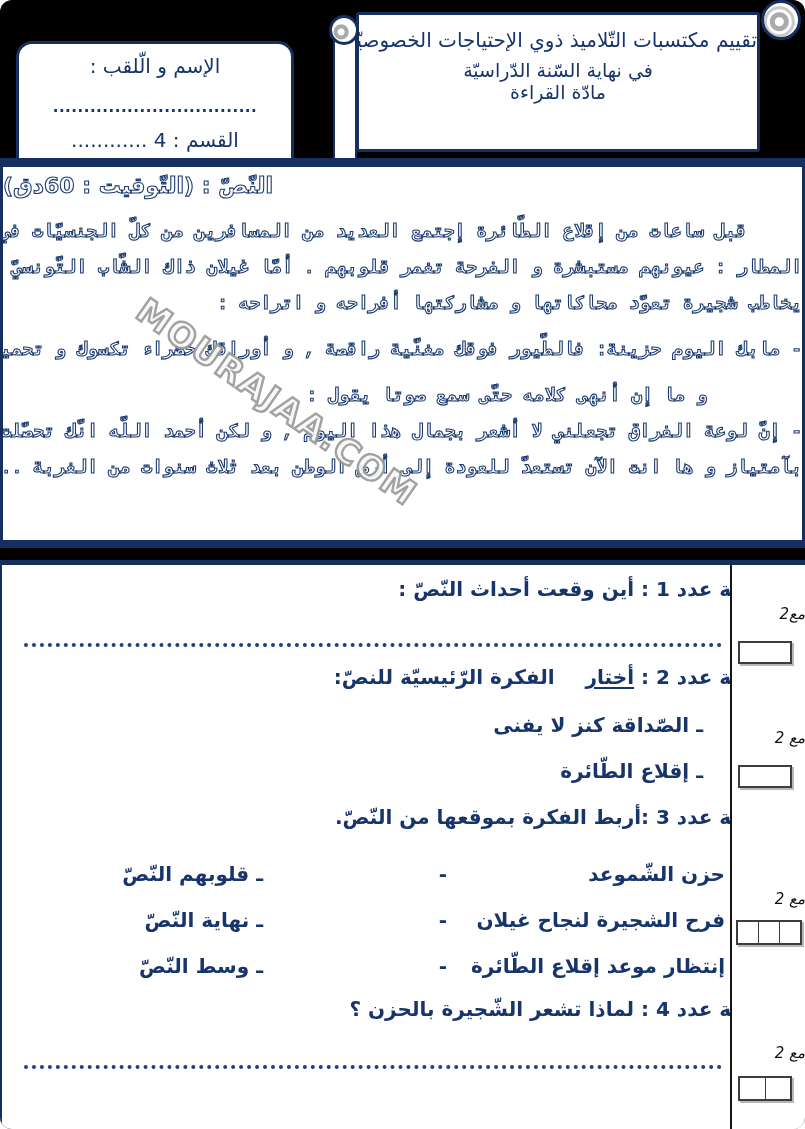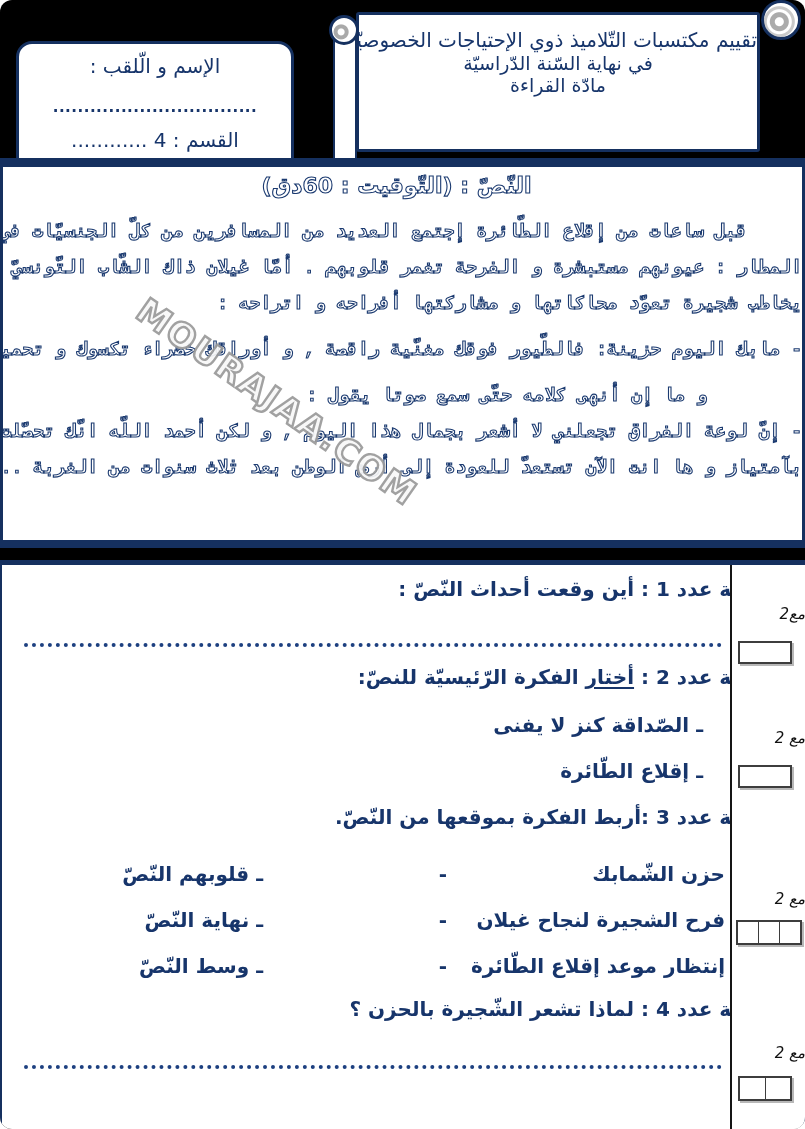--- a/index.html
+++ b/index.html
@@ -17,21 +17,21 @@
   .name-label{margin-top:10px;font-size:20px;}
   .name-dots{margin-top:20px;font-size:15px;font-weight:bold;letter-spacing:.5px;white-space:nowrap;}
   .class-line{margin-top:12px;font-size:20px;}
   
   .title-scroll{
     position:absolute;left:356px;top:12px;width:404px;height:140px;
     background:#fff;border:3px solid #15305f;border-radius:3px;
     color:#17356b;text-align:center;box-sizing:border-box;
   }
   .title-l1{margin-top:13px;font-size:20px;white-space:nowrap;}
-  .title-l2{font-size:19px;}
+  .title-l2{margin-top:7px;font-size:19px;}
   .title-l3{font-size:19px;}
   .scroll-strip{
     position:absolute;left:333px;top:30px;width:24px;height:130px;
     background:#fff;border:2px solid #15305f;box-sizing:border-box;z-index:3;
   }
   .curl{position:absolute;border:3px solid #15305f;border-radius:50%;box-sizing:border-box;z-index:4;}
   .curl-left{
     left:329px;top:15px;width:30px;height:30px;
     background:radial-gradient(circle at 38% 58%, #fff 0 3px, #a9a9a9 4px 7px, #fff 8px);
   }
@@ -44,21 +44,21 @@
     position:absolute;left:0;top:158px;width:805px;height:390px;
     background:#fff;box-sizing:border-box;
     border-top:9px solid #15305f;border-bottom:8px solid #15305f;
     border-left:3px solid #15305f;border-right:3px solid #15305f;
   }
   .outlined{
     color:#1b3a70;
     -webkit-text-fill-color:#ffffff;
     -webkit-text-stroke:1.1px #1b3a70;
   }
-  .p-heading{font-size:22px;font-weight:bold;text-align:center;padding:6px 12px 0 0;white-space:nowrap;}
+  .p-heading{font-size:22px;font-weight:bold;text-align:left;padding:6px 12px 0 0;white-space:nowrap;}
   .p-line{
     font-size:18px;font-weight:bold;line-height:36px;
     text-align:right;padding:0 0 0 18px;white-space:nowrap;overflow:hidden;font-family:Liberation Mono, monospace;
   }
   .p-line.first{margin-top:16px;text-indent:55px;}
   .p-line.stretch{text-align-last:justify;}
   .p-line.gap{margin-top:10px;}
   .p-line.indent2{padding-right:95px;}
   .p-line.center{text-align:center;text-indent:0;}
   
@@ -73,21 +73,21 @@
   .questions-box{
     position:absolute;left:0;top:560px;width:805px;height:569px;
     background:#fff;box-sizing:border-box;
     border-top:5px solid #15305f;border-left:2px solid #15305f;border-right:2px solid #15305f;
   }
   .divider{position:absolute;left:728px;top:0;width:2px;height:569px;background:#151515;}
   .q-title{
     position:absolute;right:8px;font-size:20px;font-weight:bold;color:#17356b;white-space:nowrap;
   }
   .q1{top:12px;} .q2{top:100px;} .q3{top:240px;} .q4{top:432px;}
-  .u-word{text-decoration:underline;text-underline-offset:3px;}
+  .u-word{text-decoration:underline;text-underline-offset:3px;margin-left:24px;}
   .dots-line{
     position:absolute;left:22px;width:698px;height:18px;
     border-bottom:4px dotted #1d4080;
   }
   .d1{top:60px;} .d4{top:482px;}
   .q-option{
     position:absolute;right:100px;font-size:20px;font-weight:bold;color:#17356b;white-space:nowrap;
   }
   .opt1{top:148px;} .opt2{top:194px;}
   .pairs{position:absolute;top:286px;right:0;width:726px;}
@@ -155,21 +155,21 @@
     <div class="q-title q1">التّعليمة عدد 1 : أين وقعت أحداث النّصّ :</div>
     <div class="dots-line d1"></div>
 
     <div class="q-title q2"><span>التّعليمة عدد 2 : </span><span class="u-word">أختار</span><span> الفكرة الرّئيسيّة للنصّ:</span></div>
     <div class="q-option opt1">ـ  الصّداقة كنز لا يفنى</div>
     <div class="q-option opt2">ـ إقلاع الطّائرة</div>
 
     <div class="q-title q3">التّعليمة عدد 3 :أربط الفكرة بموقعها من النّصّ.</div>
     <div class="pairs">
       <div class="pair-row">
-        <div class="cell-idea">حزن الشّمابك</div>
+        <div class="cell-idea">حزن الشّموعد</div>
         <div class="cell-dash">-</div>
         <div class="cell-pos">ـ قلوبهم النّصّ</div>
       </div>
       <div class="pair-row">
         <div class="cell-idea">فرح الشجيرة لنجاح غيلان</div>
         <div class="cell-dash">-</div>
         <div class="cell-pos">ـ نهاية النّصّ</div>
       </div>
       <div class="pair-row">
         <div class="cell-idea">إنتظار موعد إقلاع الطّائرة</div>

